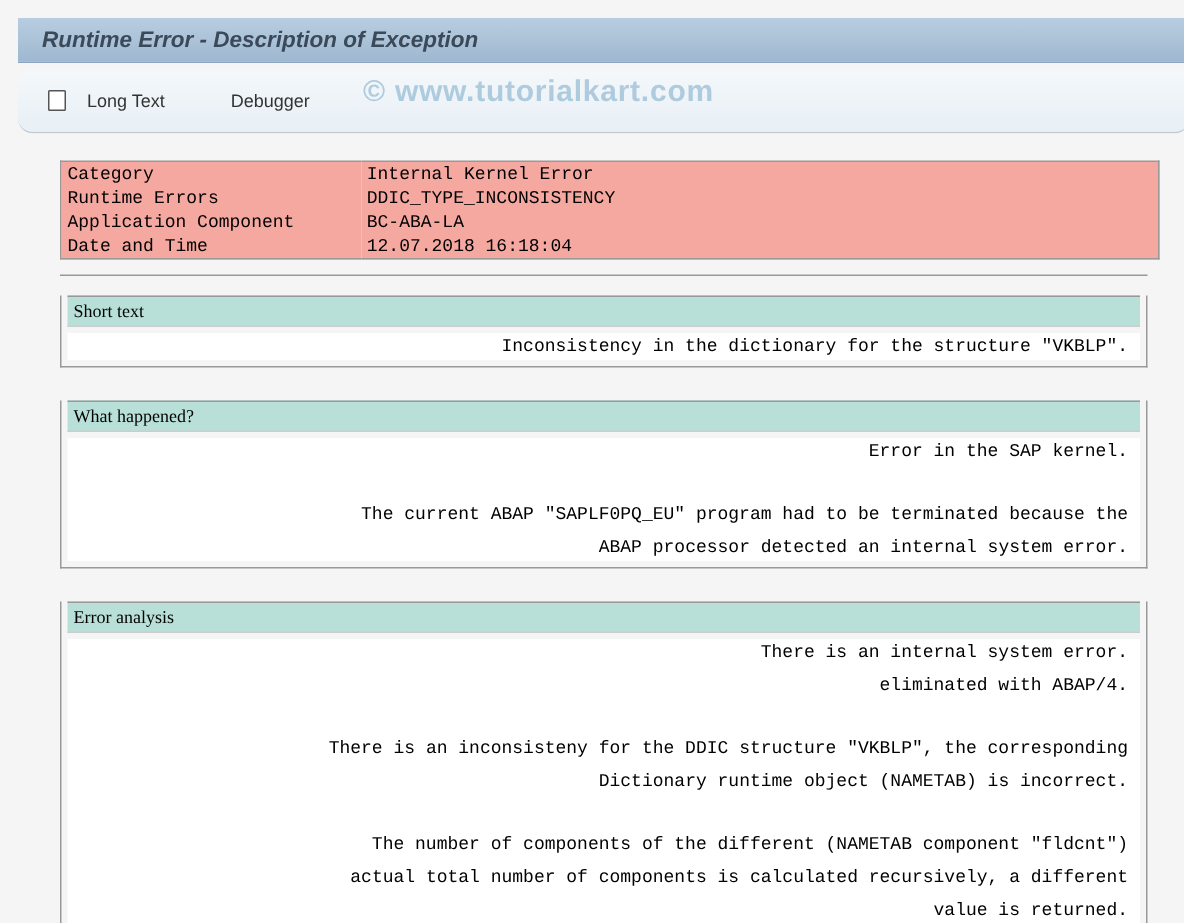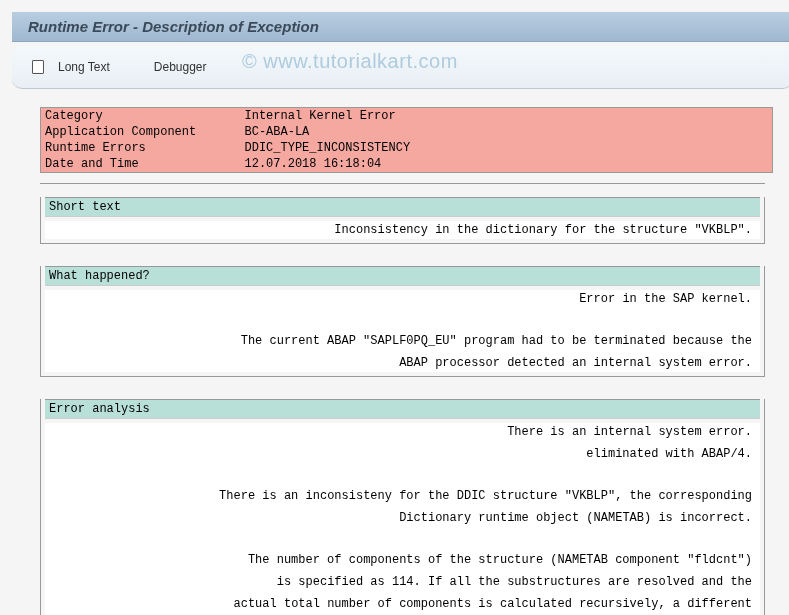--- a/index.html
+++ b/index.html
@@ -85,21 +85,21 @@
     }
     .section {
       margin-bottom: 22px;
       border-left: 1px solid #999;
       border-right: 1px solid #999;
       border-bottom: 1px solid #999;
     }
     .section-header {
       background: #b8e0d8;
       padding: 2px 4px;
-      font-family: Liberation Mono, monospace;
+      font-family: Liberation Serif, serif;
       font-size: 12px;
       color: #000;
       border-top: 1px solid #999;
       border-bottom: 1px solid #ccc;
     }
     .section-body {
       background: #fff;
     }
     .section-line {
       padding: 1px 4px 1px 28px;
@@ -117,20 +117,21 @@
     .watermark {
       position: absolute;
       top: 38px;
       left: 230px;
       font-size: 20px;
       color: rgba(120, 170, 200, 0.55);
       font-family: Arial, sans-serif;
       letter-spacing: 0.5px;
       pointer-events: none;
       z-index: 100;
+      font-weight: bold;
     }
   </style>
 </head>
 <body>
 
 <div class="title-bar">
   <span class="title-text">Runtime Error - Description of Exception</span>
 </div>
 
 <div class="toolbar">
@@ -147,26 +148,26 @@
 
 <div class="content-area">
 
   <table class="info-table">
     <tbody>
         <tr>
       <td>Category</td>
       <td>Internal Kernel Error</td>
     </tr>
     <tr>
+      <td>Runtime Errors</td>
+      <td>DDIC_TYPE_INCONSISTENCY</td>
+    </tr>
+    <tr>
       <td>Application Component</td>
       <td>BC-ABA-LA</td>
-    </tr>
-    <tr>
-      <td>Runtime Errors</td>
-      <td>DDIC_TYPE_INCONSISTENCY</td>
     </tr>
     <tr>
       <td>Date and Time</td>
       <td>12.07.2018 16:18:04</td>
     </tr>
   </tbody>
     </table>
 
   <div class="divider"></div>
 
@@ -189,20 +190,19 @@
 
   <div class="section">
     <div class="section-header">Error analysis</div>
     <div class="section-body">
       <div class="section-line">There is an internal system error.</div>
       <div class="section-line">eliminated with ABAP/4.</div>
       <div class="section-line empty"></div>
       <div class="section-line">There is an inconsisteny for the DDIC structure "VKBLP", the corresponding</div>
       <div class="section-line">Dictionary runtime object (NAMETAB) is incorrect.</div>
       <div class="section-line empty"></div>
-      <div class="section-line">The number of components of the structure (NAMETAB component "fldcnt")</div>
-      <div class="section-line">is specified as 114. If all the substructures are resolved and the</div>
+      <div class="section-line">The number of components of the different (NAMETAB component "fldcnt")</div>
       <div class="section-line">actual total number of components is calculated recursively, a different</div>
       <div class="section-line">value is returned.</div>
     </div>
   </div>
 
 </div>
 
 </body></html>

